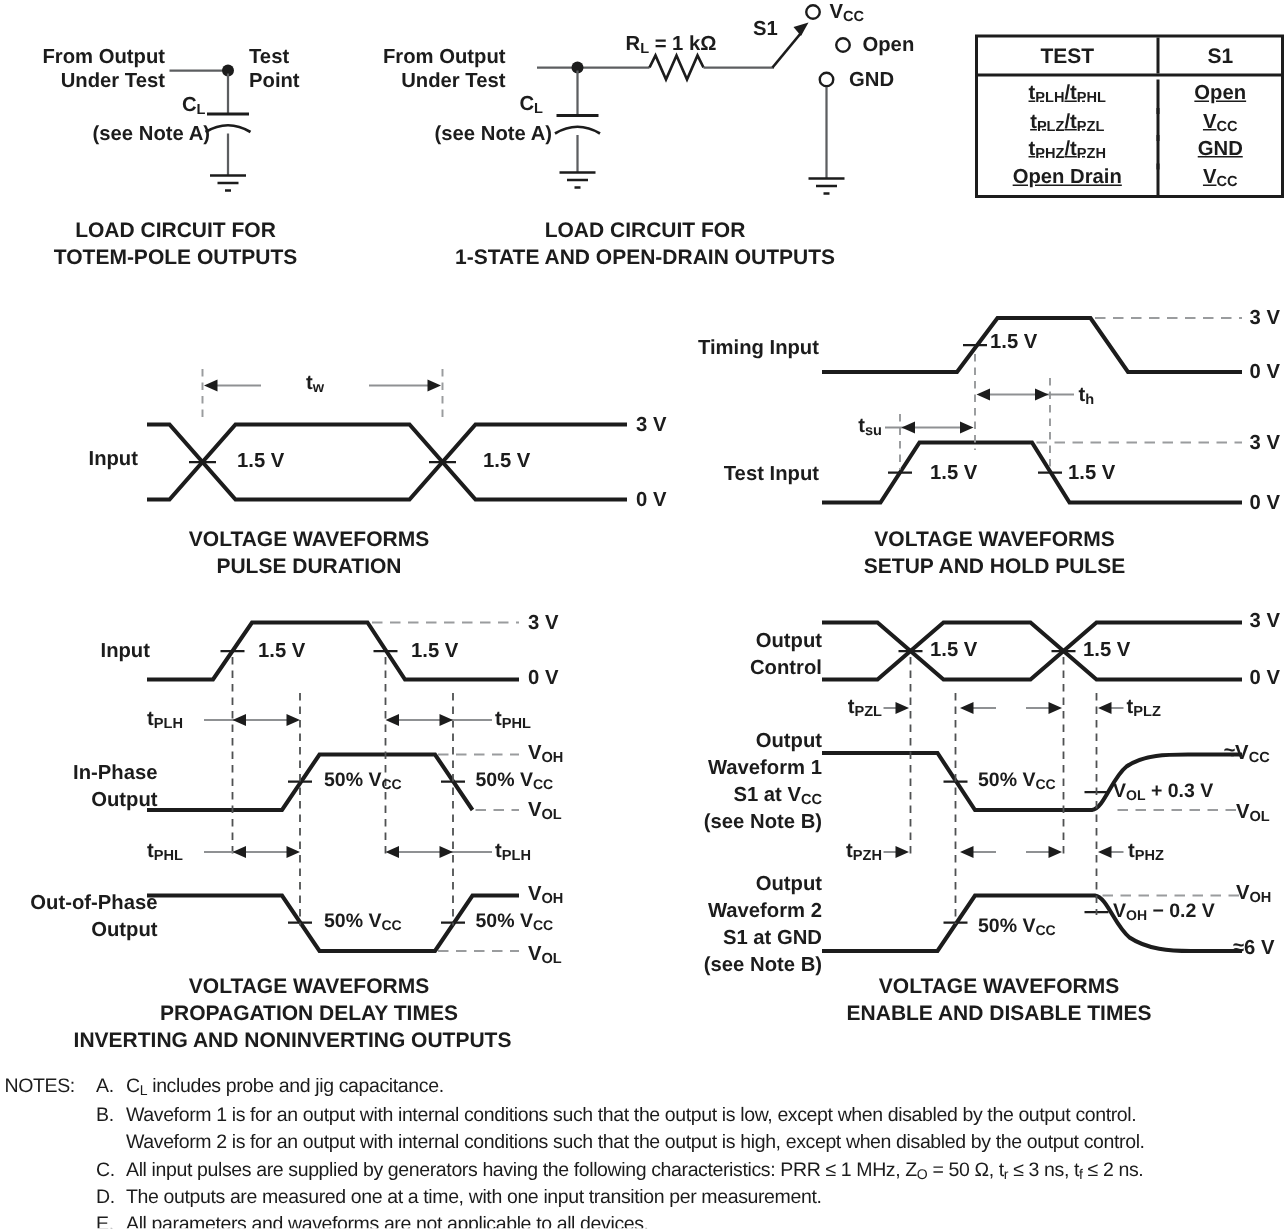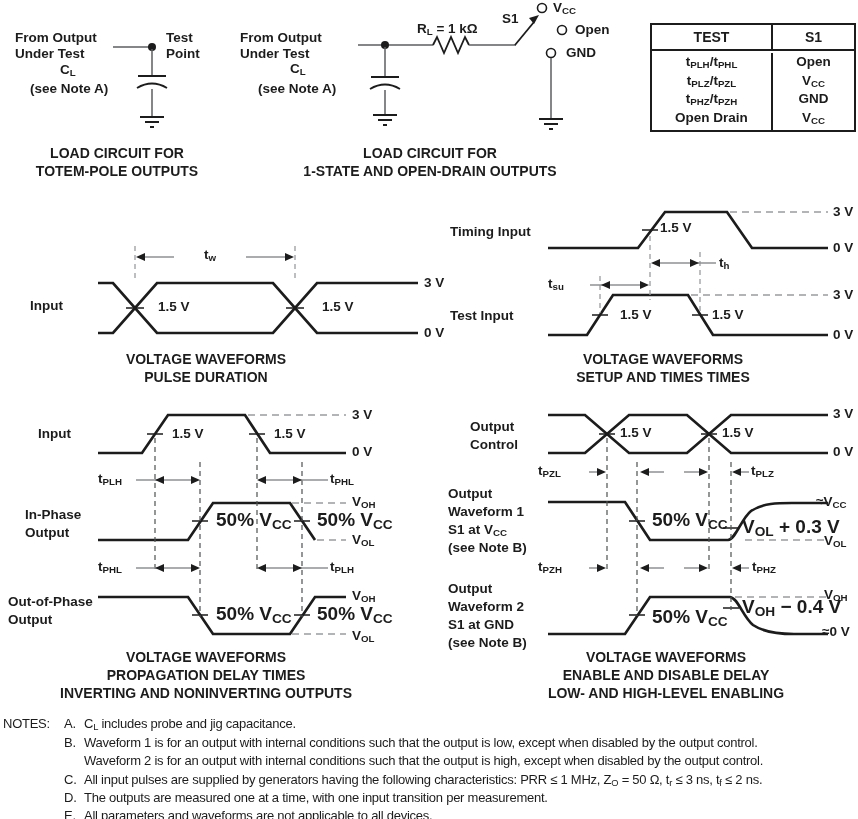--- a/index.html
+++ b/index.html
@@ -1,30 +1,30 @@
 <!DOCTYPE html>
 <html><head>
 <meta charset="utf-8">
 <style>
   html,body { margin:0; padding:0; background:#ffffff; }
   #canvas { position:relative; width:858px; height:819px; background:#fff;
             font-family:"Liberation Sans", sans-serif; color:#1c1c1c; overflow:hidden; }
   #gfx { position:absolute; left:0; top:0; }
   .lbl { position:absolute; font-weight:bold; font-size:13.5px; line-height:14px; white-space:nowrap; }
   .cap { font-size:14px; }
-  .sm  { font-size:19px; }
-  .ra  { text-align:left; }
+  .sm  { font-size:13px; }
+  .ra  { text-align:right; }
   .ctr { text-align:center; }
   .bgw { background:#fff; padding:0 6px; }
   .sub { font-size:72%; vertical-align:-0.22em; }
   .note { position:absolute; font-weight:normal; font-size:13px; letter-spacing:-0.25px; white-space:nowrap; }
   .tbl { position:absolute; left:650px; top:23px; width:202px; border:2px solid #1c1c1c; background:#fff; }
   .trow { display:grid; grid-template-columns:121px 1fr; }
   .thead { border-bottom:2px solid #1c1c1c; height:24px; line-height:24px; }
-  .tbody { padding:2px 0 3px 0; }
+  .tbody { padding:2px 0 3px 0;text-decoration:underline; }
   .tbody .trow { height:18.5px; line-height:18.5px; }
   .tcell { text-align:center; font-weight:bold; font-size:13.5px; }
   .c1 { border-right:2px solid #1c1c1c; }
 </style>
 </head>
 <body>
 
 <div id="canvas">
 
 <svg id="gfx" width="858" height="819" viewBox="0 0 858 819">
@@ -168,21 +168,21 @@
 <div class="lbl ra" style="left:548px;top:277px;width:40px"><span>t</span><span class="sub">su</span></div>
 <div class="lbl" style="left:719px;top:256px"><span>t</span><span class="sub">h</span></div>
 <div class="lbl" style="left:660px;top:221px">1.5 V</div>
 <div class="lbl" style="left:620px;top:308px">1.5 V</div>
 <div class="lbl" style="left:712px;top:308px">1.5 V</div>
 <div class="lbl" style="left:833px;top:205px">3 V</div>
 <div class="lbl" style="left:833px;top:241px">0 V</div>
 <div class="lbl" style="left:833px;top:288px">3 V</div>
 <div class="lbl" style="left:833px;top:328px">0 V</div>
 <div class="lbl ctr cap" style="left:513px;top:352px;width:300px">VOLTAGE WAVEFORMS</div>
-<div class="lbl ctr cap" style="left:513px;top:370px;width:300px">SETUP AND TIMES TIMES</div>
+<div class="lbl ctr cap" style="left:513px;top:370px;width:300px">SETUP AND HOLD PULSE</div>
 
 <div class="lbl ra" style="left:38px;top:427px;width:62px">Input</div>
 <div class="lbl ra" style="left:25px;top:508px;width:80px">In-Phase</div>
 <div class="lbl ra" style="left:25px;top:526px;width:80px">Output</div>
 <div class="lbl ra" style="left:8px;top:595px;width:97px">Out-of-Phase</div>
 <div class="lbl ra" style="left:8px;top:613px;width:97px">Output</div>
 <div class="lbl" style="left:172px;top:427px">1.5 V</div>
 <div class="lbl" style="left:274px;top:427px">1.5 V</div>
 <div class="lbl" style="left:352px;top:408px">3 V</div>
 <div class="lbl" style="left:352px;top:445px">0 V</div>
@@ -193,21 +193,21 @@
 <div class="lbl sm" style="left:216px;top:513px"><span>50% V</span><span class="sub">CC</span></div>
 <div class="lbl sm" style="left:317px;top:513px"><span>50% V</span><span class="sub">CC</span></div>
 <div class="lbl sm" style="left:216px;top:607px"><span>50% V</span><span class="sub">CC</span></div>
 <div class="lbl sm" style="left:317px;top:607px"><span>50% V</span><span class="sub">CC</span></div>
 <div class="lbl" style="left:352px;top:495px"><span>V</span><span class="sub">OH</span></div>
 <div class="lbl" style="left:352px;top:533px"><span>V</span><span class="sub">OL</span></div>
 <div class="lbl" style="left:352px;top:589px"><span>V</span><span class="sub">OH</span></div>
 <div class="lbl" style="left:352px;top:629px"><span>V</span><span class="sub">OL</span></div>
 <div class="lbl ctr cap" style="left:36px;top:650px;width:340px">VOLTAGE WAVEFORMS</div>
 <div class="lbl ctr cap" style="left:36px;top:668px;width:340px">PROPAGATION DELAY TIMES</div>
-<div class="lbl ctr cap" style="left:36px;top:686px;width:340px">INVERTING AND NONINVERTING OUTPUTS</div>
+<div class="lbl ctr cap" style="left:25px;top:686px;width:340px">INVERTING AND NONINVERTING OUTPUTS</div>
 
 <div class="lbl ra" style="left:470px;top:420px;width:78px">Output</div>
 <div class="lbl ra" style="left:470px;top:438px;width:78px">Control</div>
 <div class="lbl ra" style="left:448px;top:487px;width:100px">Output</div>
 <div class="lbl ra" style="left:448px;top:505px;width:100px">Waveform 1</div>
 <div class="lbl ra" style="left:448px;top:523px;width:100px"><span>S1 at V</span><span class="sub">CC</span></div>
 <div class="lbl ra" style="left:448px;top:541px;width:100px">(see Note B)</div>
 <div class="lbl ra" style="left:448px;top:582px;width:100px">Output</div>
 <div class="lbl ra" style="left:448px;top:600px;width:100px">Waveform 2</div>
 <div class="lbl ra" style="left:448px;top:618px;width:100px">S1 at GND</div>
@@ -218,26 +218,25 @@
 <div class="lbl" style="left:833px;top:445px">0 V</div>
 <div class="lbl ra" style="left:538px;top:464px;width:50px"><span>t</span><span class="sub">PZL</span></div>
 <div class="lbl" style="left:751px;top:464px"><span>t</span><span class="sub">PLZ</span></div>
 <div class="lbl ra" style="left:538px;top:560px;width:50px"><span>t</span><span class="sub">PZH</span></div>
 <div class="lbl" style="left:752px;top:560px"><span>t</span><span class="sub">PHZ</span></div>
 <div class="lbl sm" style="left:652px;top:513px"><span>50% V</span><span class="sub">CC</span></div>
 <div class="lbl sm" style="left:652px;top:610px"><span>50% V</span><span class="sub">CC</span></div>
 <div class="lbl" style="left:816px;top:495px"><span>≈V</span><span class="sub">CC</span></div>
 <div class="lbl sm" style="left:742px;top:520px"><span>V</span><span class="sub">OL</span><span> + 0.3 V</span></div>
 <div class="lbl" style="left:824px;top:534px"><span>V</span><span class="sub">OL</span></div>
-<div class="lbl sm" style="left:742px;top:600px"><span>V</span><span class="sub">OH</span><span> − 0.4 V</span></div>
+<div class="lbl sm" style="left:742px;top:600px"><span>V</span><span class="sub">OH</span><span> − 0.2 V</span></div>
 <div class="lbl" style="left:824px;top:588px"><span>V</span><span class="sub">OH</span></div>
-<div class="lbl" style="left:822px;top:625px">≈0 V</div>
+<div class="lbl" style="left:822px;top:625px">≈6 V</div>
 <div class="lbl ctr cap" style="left:516px;top:650px;width:300px">VOLTAGE WAVEFORMS</div>
-<div class="lbl ctr cap" style="left:516px;top:668px;width:300px">ENABLE AND DISABLE DELAY</div>
-<div class="lbl ctr cap" style="left:516px;top:686px;width:300px">LOW- AND HIGH-LEVEL ENABLING</div>
+<div class="lbl ctr cap" style="left:516px;top:668px;width:300px">ENABLE AND DISABLE TIMES</div>
 
 <div class="note" style="left:3px;top:716px">NOTES:</div>
 <div class="note" style="left:64px;top:716px">A.</div>
 <div class="note" style="left:84px;top:716px"><span>C</span><span class="sub">L</span><span> includes probe and jig capacitance.</span></div>
 <div class="note" style="left:64px;top:735px">B.</div>
 <div class="note" style="left:84px;top:735px">Waveform 1 is for an output with internal conditions such that the output is low, except when disabled by the output control.</div>
 <div class="note" style="left:84px;top:753px">Waveform 2 is for an output with internal conditions such that the output is high, except when disabled by the output control.</div>
 <div class="note" style="left:64px;top:772px">C.</div>
 <div class="note" style="left:84px;top:772px"><span>All input pulses are supplied by generators having the following characteristics:  PRR ≤ 1 MHz, Z</span><span class="sub">O</span><span> = 50 Ω, t</span><span class="sub">r</span><span> ≤ 3 ns, t</span><span class="sub">f</span><span> ≤ 2 ns.</span></div>
 <div class="note" style="left:64px;top:790px">D.</div>

